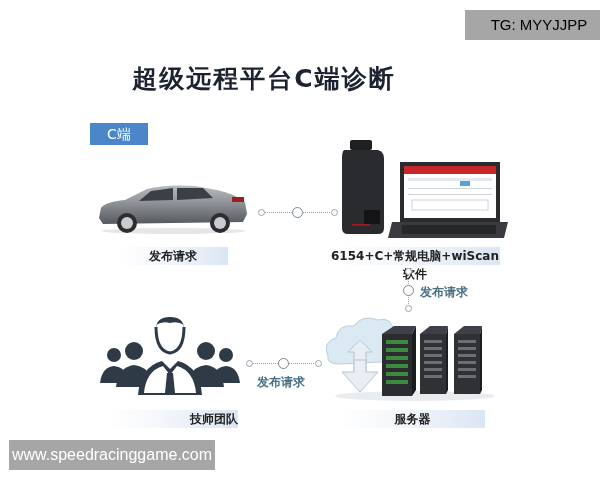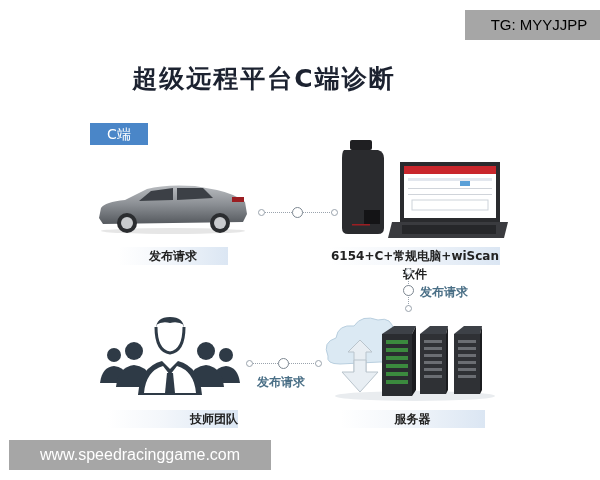--- a/index.html
+++ b/index.html
@@ -5,21 +5,21 @@
   * { box-sizing: border-box; margin: 0; padding: 0; }
   html, body { width: 600px; height: 480px; background: #ffffff; overflow: hidden; }
   body { position: relative; font-family: "DejaVu Sans", "Liberation Sans", sans-serif; color: #222; }
 
   .wm-top {
     position: absolute; left: 465px; top: 10px; width: 148px; height: 30px;
     background: #a6a6a6; color: #000000; font-family: "Liberation Sans", sans-serif;
     font-size: 15px; line-height: 30px; text-align: center;
   }
   .wm-bottom {
-    position: absolute; left: 9px; top: 440px; width: 262px; height: 30px;
+    position: absolute; left: 9px; top: 440px; width: 206px; height: 30px;
     background: #a6a6a6; color: #fff; font-family: "Liberation Sans", sans-serif;
     font-size: 16px; line-height: 30px; text-align: center;
   }
   .title {
     position: absolute; left: 0; top: 62px; width: 528px; text-align: center;
     font-size: 25px; font-weight: bold; color: #1c2230; letter-spacing: 2px;
   }
   .tag {
     position: absolute; left: 90px; top: 123px; width: 58px; height: 22px;
     background: #4a86c8; color: #fff; font-size: 14px; font-weight: normal;

